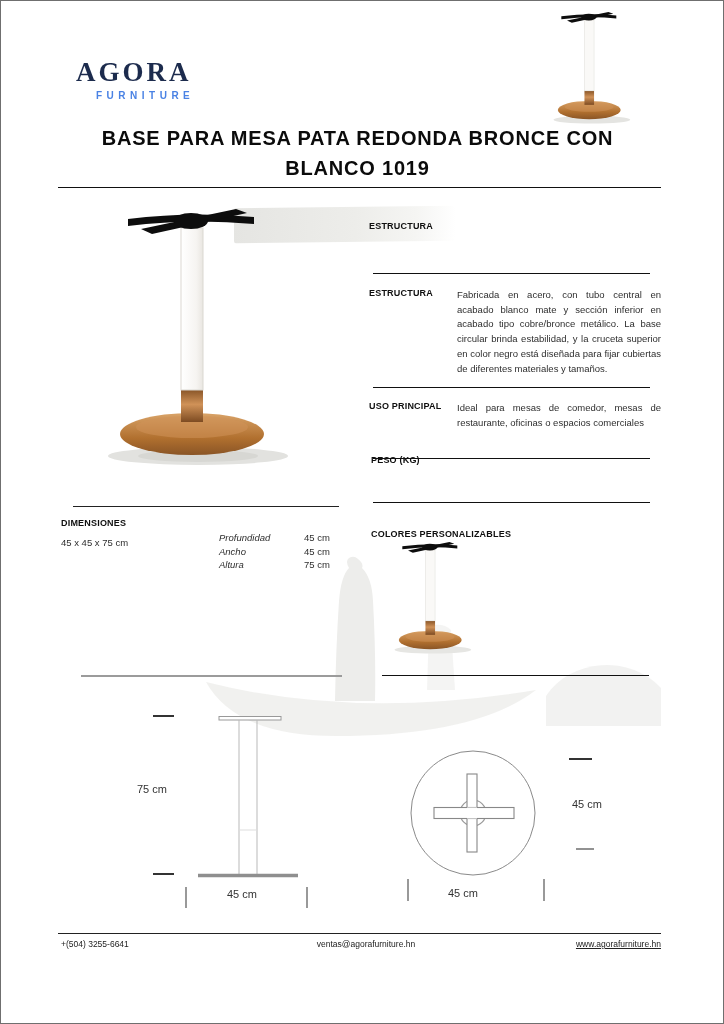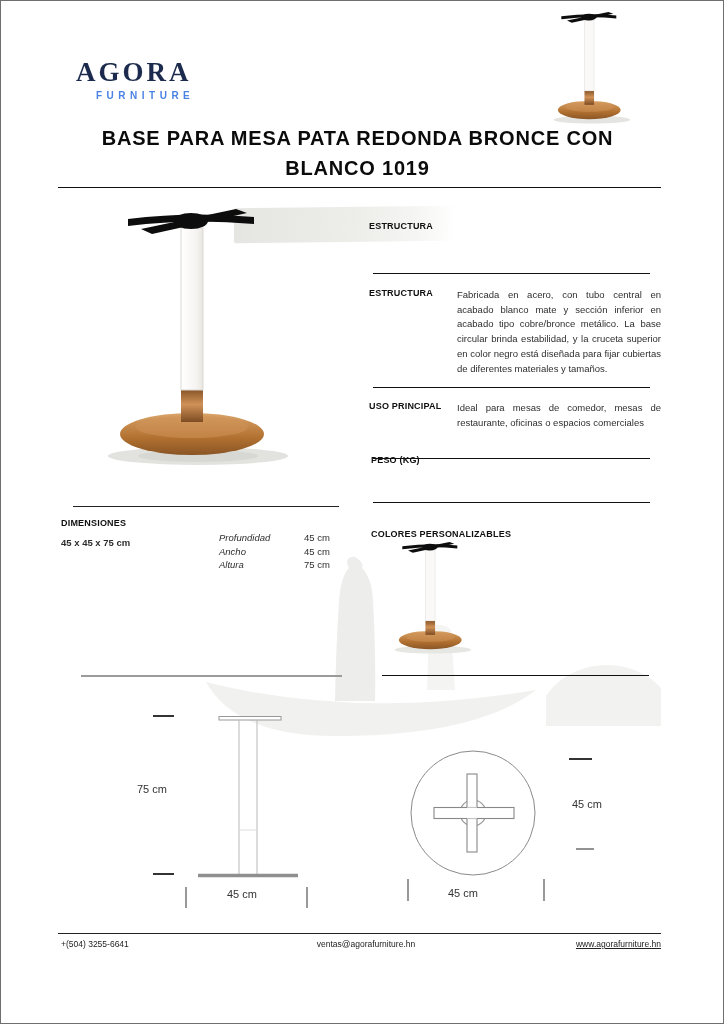--- a/index.html
+++ b/index.html
@@ -164,21 +164,21 @@
       <rect x="95" y="192" width="22" height="32" fill="url(#tg3)"></rect>
       <rect x="95" y="30" width="22" height="162" fill="#faf9f7" stroke="#dbd8d2" stroke-width="1"></rect>
       <path d="M42 21 Q105 13 168 19 L168 26 Q105 20 42 28 Z" fill="#0d0d0d"></path>
       <path d="M55 31 L150 11 L161 15 L66 36 Z" fill="#0d0d0d"></path>
       <ellipse cx="105" cy="23" rx="17" ry="8" fill="#0d0d0d"></ellipse>
     </svg>
   </div>
 
   <hr class="rule thin" style="left:72px;top:505px;width:266px;">
   <div class="abs heading" style="left:60px;top:517px;">DIMENSIONES</div>
-  <div class="abs dim-summary" style="left:60px;top:536px;font-weight:bold;">45 x 45 x 75 cm</div>
+  <div class="abs dim-summary" style="left:60px;top:536px;">45 x 45 x 75 cm</div>
   <div class="abs" style="left:218px;top:530px;">
     <div class="dim-row">
       <span class="dl">Profundidad</span>
       <span>45 cm</span>
     </div>
     <div class="dim-row">
       <span class="dl">Ancho</span>
       <span>45 cm</span>
     </div>
     <div class="dim-row">

